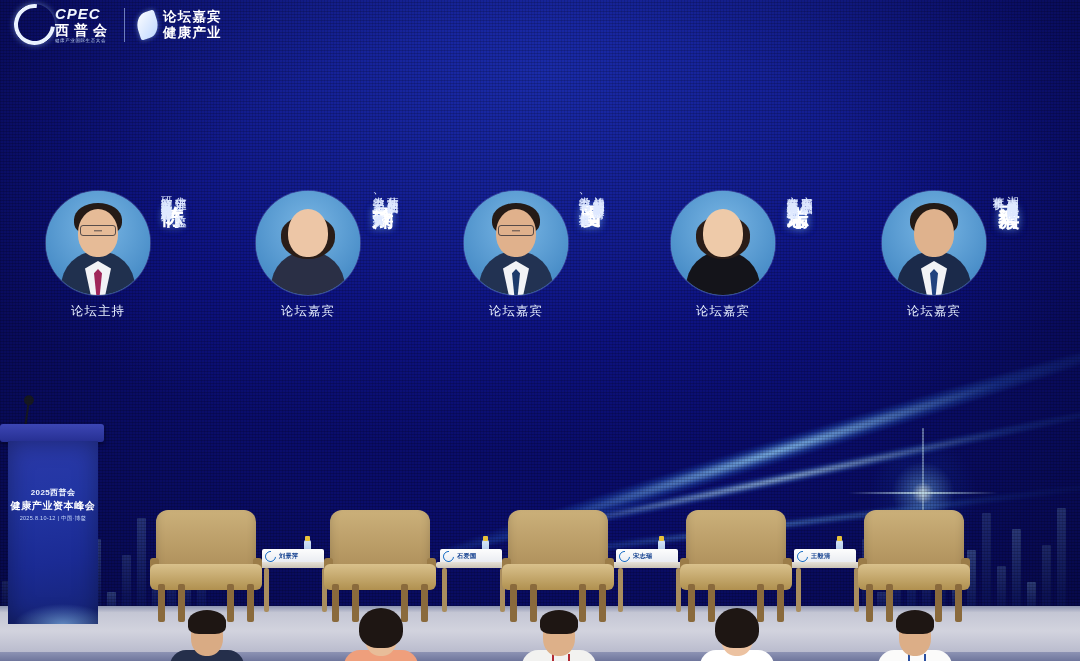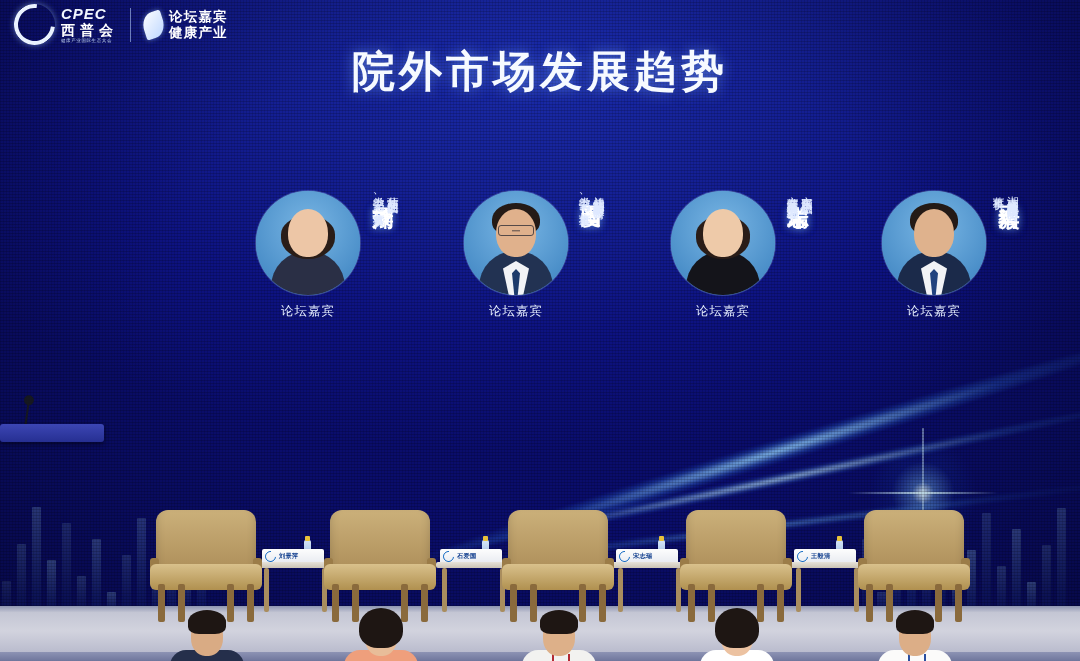--- a/index.html
+++ b/index.html
@@ -46,21 +46,21 @@
   .spark::before{width:150px;height:2px;transform:translate(-50%,-50%);}
   .spark::after{width:2px;height:130px;transform:translate(-50%,-50%);}
 
   
   .bars{position:absolute;pointer-events:none;opacity:.55;}
   .bar{position:absolute;bottom:0;width:9px;border-radius:1px;
     background:linear-gradient(180deg,rgba(160,215,255,.85),rgba(40,110,220,.25));}
 
   
   .logos{position:absolute;left:14px;top:4px;display:flex;align-items:center;gap:12px;z-index:14;}
-  .logoA{display:flex;align-items:center;gap:6px;}
+  .logoA{display:flex;align-items:center;}
   .ringmark{width:33px;height:33px;border-radius:50%;border:4px solid #eaf2ff;
     border-right-color:transparent;transform:rotate(-38deg);box-shadow:0 0 6px rgba(170,210,255,.5);}
   .logoA-txt{display:flex;flex-direction:column;line-height:1;}
   .cpec{font-size:15px;font-weight:700;color:#f2f7ff;letter-spacing:1px;font-style:italic;}
   .xipu{font-size:14px;font-weight:700;color:#ffffff;letter-spacing:5px;margin-top:2px;}
   .sublat{font-size:4.5px;color:#c3d6f5;letter-spacing:.6px;margin-top:2.5px;}
   .divider{width:1px;height:34px;background:rgba(190,215,255,.55);}
   .logoB{display:flex;align-items:center;gap:5px;}
   .leaf{width:21px;height:26px;border-radius:60% 10% 60% 10%;
     background:linear-gradient(140deg,#ffffff,#bcd6ff);transform:rotate(-18deg);
@@ -221,24 +221,40 @@
     <div class="logoB">
       <div class="leaf"></div>
       <div class="logoB-txt">
         <span>论坛嘉宾</span>
         <span>健康产业</span>
       </div>
     </div>
   </div>
 
   <div class="title">
-    <div class="l2">院外市场发展趋势</div>
   </div>
 
   <div class="panelists" id="panelists">
+      <div class="pcard" style="left: 30px;">
+        <div class="photo">
+          <div class="ph-bg"></div>
+          <div class="body" style="background:#20304e"></div>
+          <div class="shirt"></div>
+          <div class="tie" style="background:#a0275a"></div>
+          <div class="hair"></div>
+          <div class="head" style="background:#e6bb97"></div>
+          <div class="glasses"></div>
+        </div>
+        <div class="role">论坛主持</div>
+        <div class="nm">陈竹</div>
+        <div class="tcol" style="left: 130px;">
+          <div>中信证券 总监</div>
+          <div>研究部首席医疗健康产业分析师</div>
+        </div>
+      </div>
       <div class="pcard" style="left: 240px;">
         <div class="photo">
           <div class="ph-bg"></div>
           <div class="body" style="background:#2a2f45"></div>
           <div class="hairF"></div>
           <div class="head" style="background:#edc6a6"></div>
         </div>
         <div class="role">论坛嘉宾</div>
         <div class="nm">刘景萍</div>
         <div class="tcol" style="left: 132px;">
@@ -412,15 +428,20 @@
         <div class="p-torso" style="left:6px;top:40px;width:74px;height:66px;background:#fbfbfa"></div>
         <div style="position:absolute;left:36px;top:44px;width:14px;height:34px;border-left:2px solid #2b4fa0;border-right:2px solid #2b4fa0;"></div>
         <div class="p-head" style="left:27px;top:6px;width:32px;height:40px;background:#dcae87"></div>
         <div class="p-hair" style="left:24px;top:0px;width:38px;height:24px;border-radius:52% 52% 30% 30%;background:#1e1613"></div>
       </div>
     </div>
 
   <div class="podium">
     <div class="mic"></div>
     <div class="pod-top"></div>
+    <div class="pod-body">
+      <div class="pod-l1">2025西普会</div>
+      <div class="pod-l2">健康产业资本峰会</div>
+      <div class="pod-l3">2025.8.10-12 | 中国·博鳌</div>
+    </div>
   </div>
 
 </div>
 
 </body></html>

